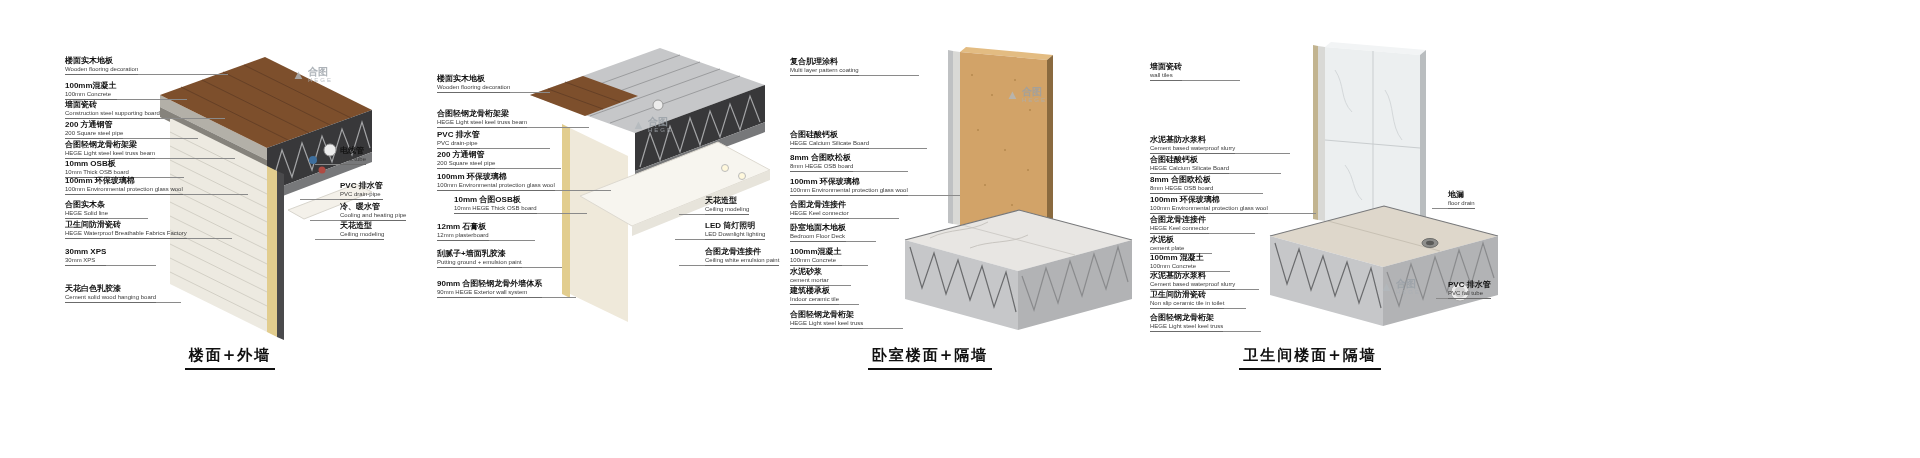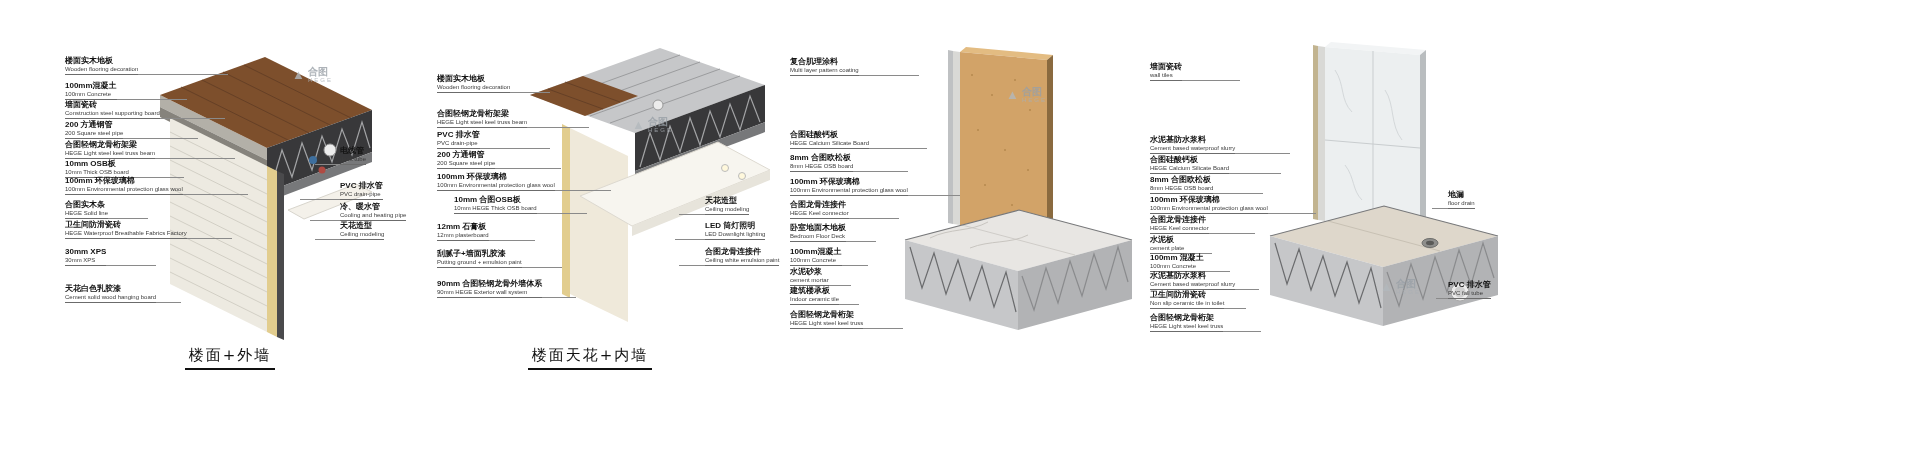--- a/index.html
+++ b/index.html
@@ -7,21 +7,21 @@
          font-family:"Liberation Sans",sans-serif;}
   .panel{position:absolute;top:0;height:458px;}
   .art{position:absolute;left:0;top:0;}
   .callout{position:absolute;width:max-content;border-bottom:1px solid #6b6b6b;padding-bottom:1px;z-index:3;}
   .callout::after{content:"";position:absolute;left:100%;bottom:-1px;width:var(--ext,50px);height:1px;background:#8a8a8a;}
   .callout.right::after{left:auto;right:100%;}
   .callout .zh{font-size:8px;font-weight:bold;color:#141414;line-height:1.2;white-space:nowrap;}
   .callout .en{font-size:6px;color:#3c3c3c;line-height:1.25;white-space:nowrap;}
   .title-wrap{position:absolute;text-align:center;z-index:4;}
   .title{display:inline-block;font-family:"DejaVu Serif","Liberation Serif",serif;
-         font-size:15px;font-weight:normal;color:#101010;letter-spacing:2px;
+         font-size:15px;font-weight:bold;color:#101010;letter-spacing:2px;
          border-bottom:2px solid #101010;padding:0 4px 3px 4px;}
   .wm{position:absolute;display:flex;align-items:center;gap:3px;opacity:.8;z-index:2;}
   .wm-ico{font-size:13px;color:#b3b9bd;line-height:1;}
   .wm-tx b{display:block;font-size:10px;color:#99a0a7;line-height:1.1;}
   .wm-tx i{display:block;font-style:normal;font-size:6px;letter-spacing:2px;color:#a9afb5;line-height:1.1;}
 </style>
 </head>
 <body>
 
 <div class="stage">
@@ -199,21 +199,20 @@
       </div>
     <div class="callout right" style="left:285px;top:221px;--ext:30px">
         <div class="zh">LED 筒灯照明</div>
         <div class="en">LED Downlight lighting</div>
       </div>
     <div class="callout right" style="left:285px;top:247px;--ext:26px">
         <div class="zh">合图龙骨连接件</div>
         <div class="en">Ceiling white emulsion paint</div>
       </div>
 
-    <div class="title-wrap" style="left:0;top:346px;width:340px"><span class="title">楼面天花+内墙</span></div>
   </section>
 
   <section class="panel" style="left:760px;width:380px">
     <svg class="art" width="380" height="458" viewBox="0 0 380 458">
       <g>
         <polygon points="188,50 193,51 193,224 188,223" fill="#bfc1c3"></polygon>
         <polygon points="193,51 200,52 200,225 193,224" fill="#d9d9d6"></polygon>
         <polygon points="200,52 206,47 293,55 287,60" fill="#e3bc82"></polygon>
         <polygon points="287,60 293,55 293,228 287,233" fill="#8a6a3f"></polygon>
         <polygon points="200,52 287,60 287,233 200,225" fill="#d2a368"></polygon>
@@ -283,20 +282,21 @@
       </div>
     <div class="callout" style="left:30px;top:286px;--ext:20px">
         <div class="zh">建筑楼承板</div>
         <div class="en">Indoor ceramic tile</div>
       </div>
     <div class="callout" style="left:30px;top:310px;--ext:40px">
         <div class="zh">合图轻钢龙骨桁架</div>
         <div class="en">HEGE Light steel keel truss</div>
       </div>
 
+    <div class="title-wrap" style="left:0;top:346px;width:340px"><span class="title">卧室楼面+隔墙</span></div>
   </section>
 
   <section class="panel" style="left:1130px;width:390px">
     <svg class="art" width="390" height="458" viewBox="0 0 390 458">
       <g>
         <polygon points="183,45 188,46 188,220 183,219" fill="#c2b490"></polygon>
         <polygon points="188,46 195,47 195,221 188,220" fill="#d9d9d6"></polygon>
         <polygon points="195,47 201,42 296,50 290,55" fill="#f2f4f5"></polygon>
         <polygon points="290,55 296,50 296,224 290,229" fill="#b9bdbf"></polygon>
         <polygon points="195,47 290,55 290,229 195,221" fill="#eceff0"></polygon>
@@ -373,15 +373,16 @@
 
     <div class="callout right" style="left:318px;top:190px;--ext:16px">
         <div class="zh">地漏</div>
         <div class="en">floor drain</div>
       </div>
     <div class="callout right" style="left:318px;top:280px;--ext:12px">
         <div class="zh">PVC 排水管</div>
         <div class="en">PVC fall tube</div>
       </div>
 
+    <div class="title-wrap" style="left:0;top:346px;width:360px"><span class="title">卫生间楼面+隔墙</span></div>
   </section>
 
 </div>
 
 </body></html>

